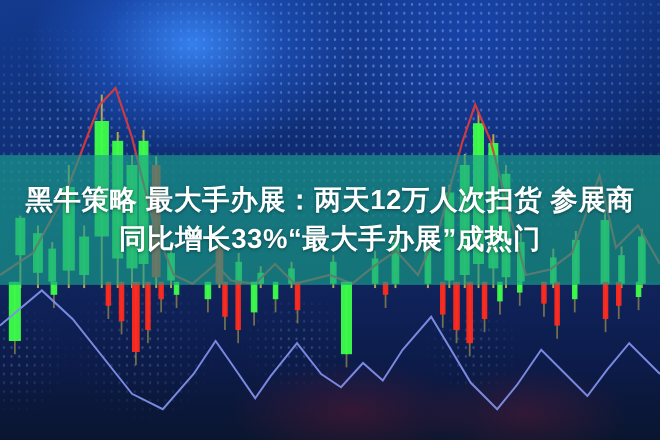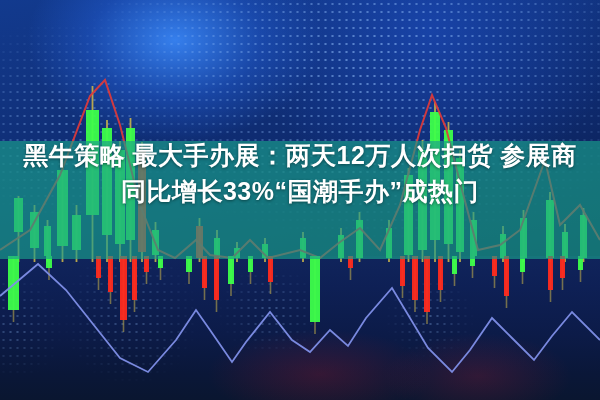--- a/index.html
+++ b/index.html
@@ -77,21 +77,21 @@
     background: rgba(26,160,140,0.66);
     mix-blend-mode: normal;
   }
   
   #headline {
     top: 141px;
     height: 118px;
     display: flex;
     flex-direction: column;
     align-items: center;
-    justify-content: flex-start;
+    justify-content: center;
     gap: 6px;
   }
   .hl-line {
     color: #ffffff;
     font-size: 25px;
     font-weight: bold;
     letter-spacing: 0.5px;
     white-space: nowrap;
     text-shadow: 0 1px 3px rgba(0,30,30,0.55);
     line-height: 1.18;
@@ -243,16 +243,16 @@
         <rect x="579.7" y="256" width="1.6" height="26" fill="#c8b24a" opacity="0.55"></rect>
         <rect x="578" y="256" width="5" height="14" fill="#3dff4a" opacity="0.95"></rect>
       </g>
     <polyline id="lower-zigzag" clip-path="url(#clip-lower)" fill="none" stroke="#7f8fe8" stroke-width="1.8" stroke-opacity="0.95" points="0,296 38,264 66,290 120,358 148,372 176,340 196,310 210,330 232,362 246,342 270,312 292,340 310,352 330,330 348,346 366,318 392,288 428,348 452,372 470,350 492,318 512,338 534,360 552,336 572,312 600,340"></polyline>
   </svg>
 
   <div class="layer" id="teal-band"></div>
 
   <div class="layer" id="headline">
     <div class="hl-line">黑牛策略 最大手办展：两天12万人次扫货 参展商</div>
-    <div class="hl-line">同比增长33%“国潮手办”成热门</div>
+    <div class="hl-line">同比增长33%“最大手办展”成热门</div>
   </div>
 
 </div>
 
 </body></html>

